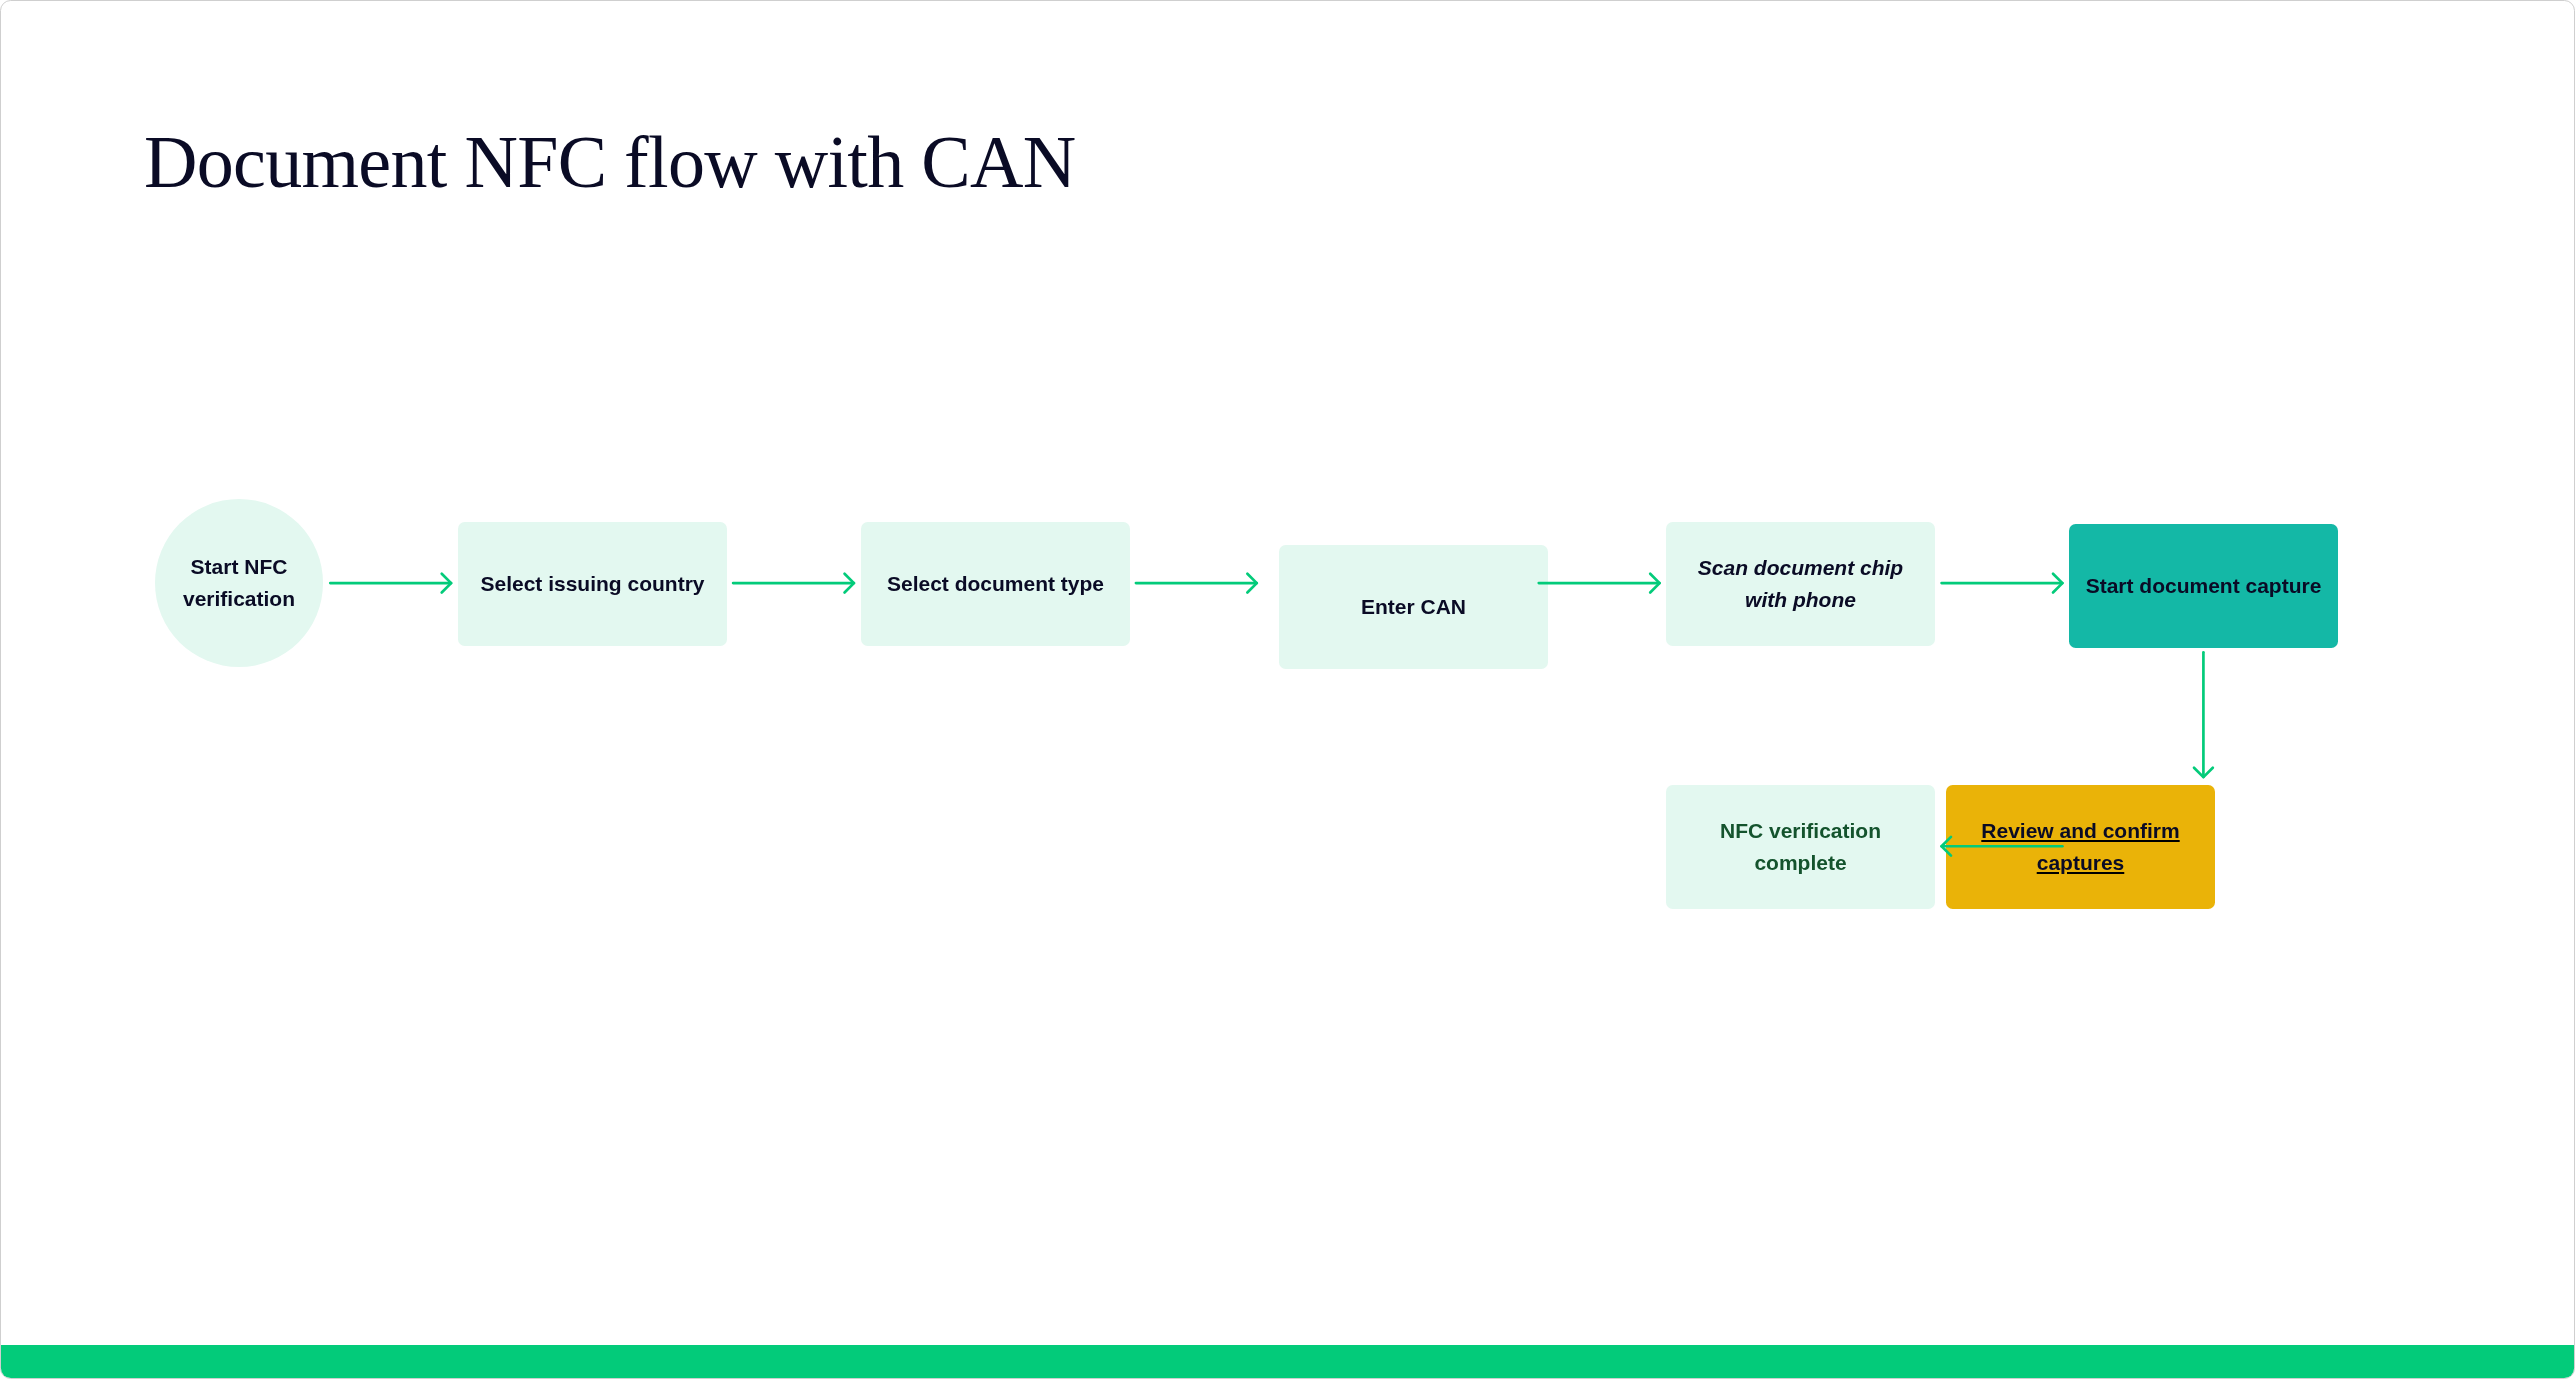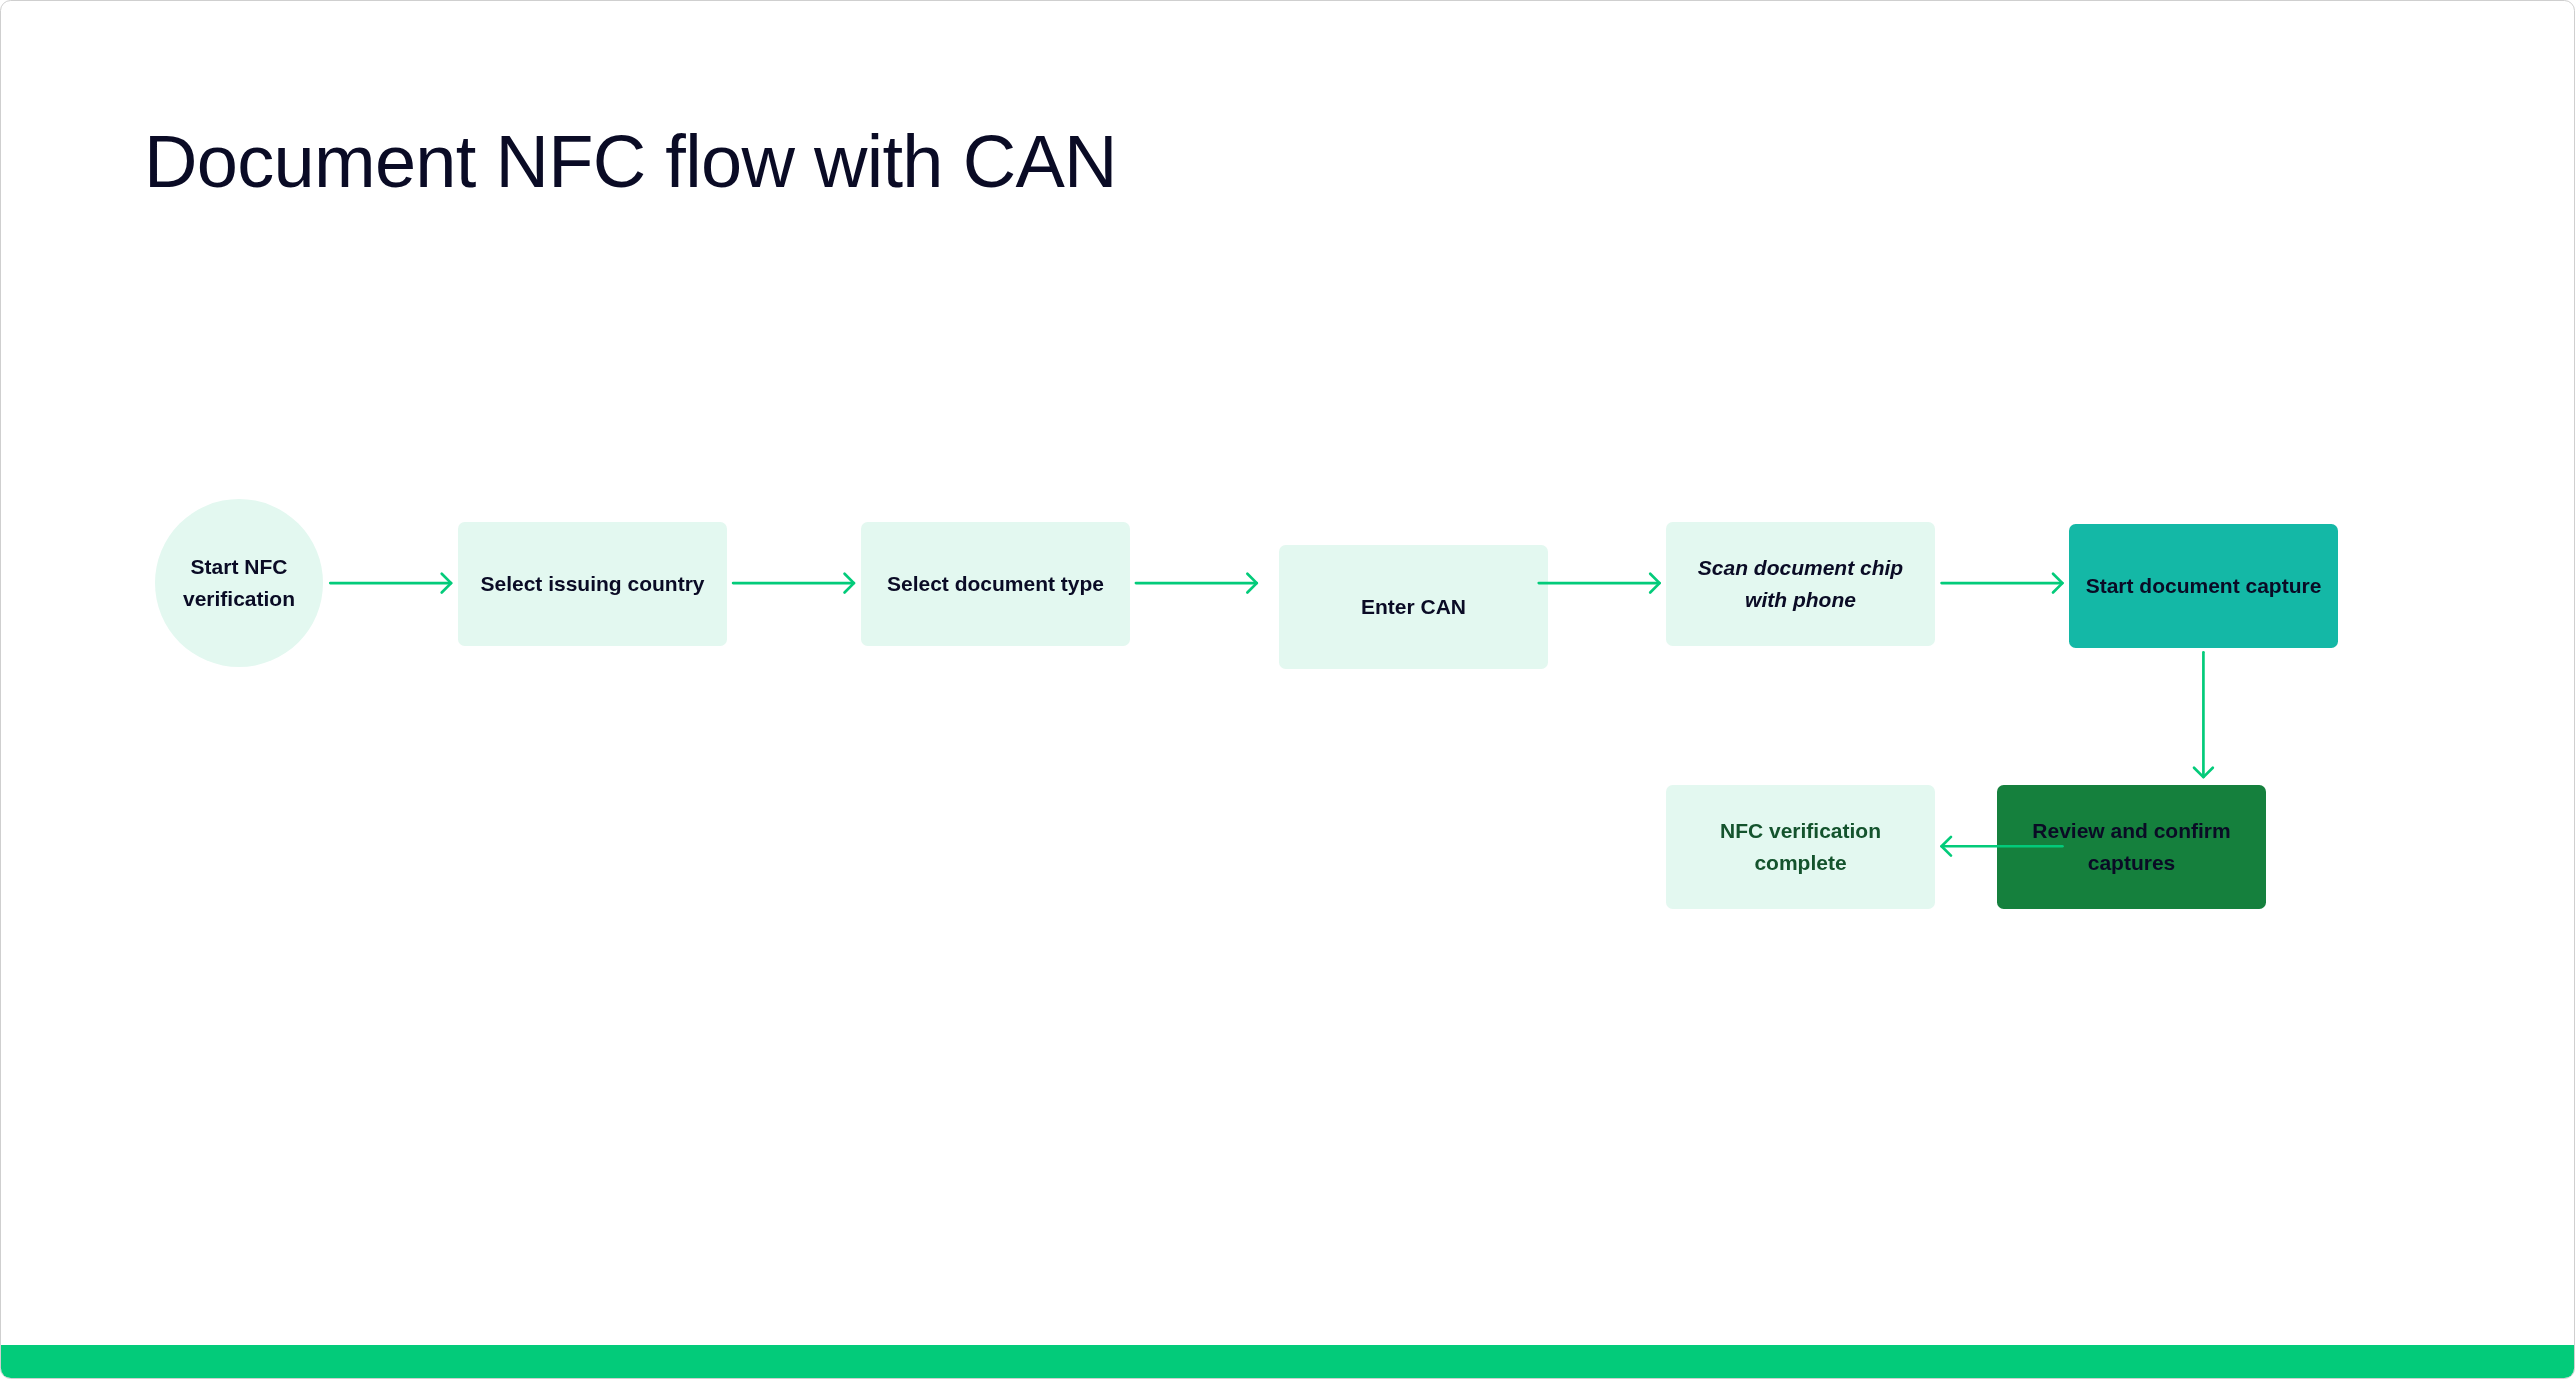--- a/index.html
+++ b/index.html
@@ -21,21 +21,21 @@
       border: 1.3px solid #cfcfcf;
       border-radius: 10.7px;
       background: #ffffff;
       overflow: hidden;
     }
     .page-title {
       position: absolute;
       left: 143px;
       top: 114px;
       margin: 0;
-      font-family: Liberation Sans, sans-serif;
+      font-family: Liberation Serif, serif;
       font-weight: 400;
       font-size: 74px;
       line-height: 94px;
       letter-spacing: -0.7px;
       color: #0a0b25;
       white-space: nowrap;
     }
     .node {
       position: absolute;
       background: #e3f8f0;
@@ -111,21 +111,21 @@
 
   <div class="node rect" style="left: 1665px; top: 521px; background: rgb(227, 248, 240); font-style: italic;">
     <span class="node-label" style="color: rgb(10, 11, 37);">Scan document chip
 with phone</span>
   </div>
 
   <div class="node rect" style="left: 2068px; top: 523px; background: #14b8a6;">
     <span class="node-label" style="color: rgb(10, 11, 37);">Start document capture</span>
   </div>
 
-  <div class="node rect" style="left: 1996px; top: 784px; background: #15803d;">
+  <div class="node rect" style="left: 1945px; top: 784px; background: #eab308; text-decoration: underline;">
     <span class="node-label" style="color: rgb(10, 11, 37);">Review and confirm
 captures</span>
   </div>
 
   <div class="node rect" style="left: 1665px; top: 784px; background: rgb(227, 248, 240);">
     <span class="node-label" style="color: #14532d;">NFC verification
 complete</span>
   </div>
 
   <svg class="connectors" viewBox="0 0 3836 2054" xmlns="http://www.w3.org/2000/svg">

